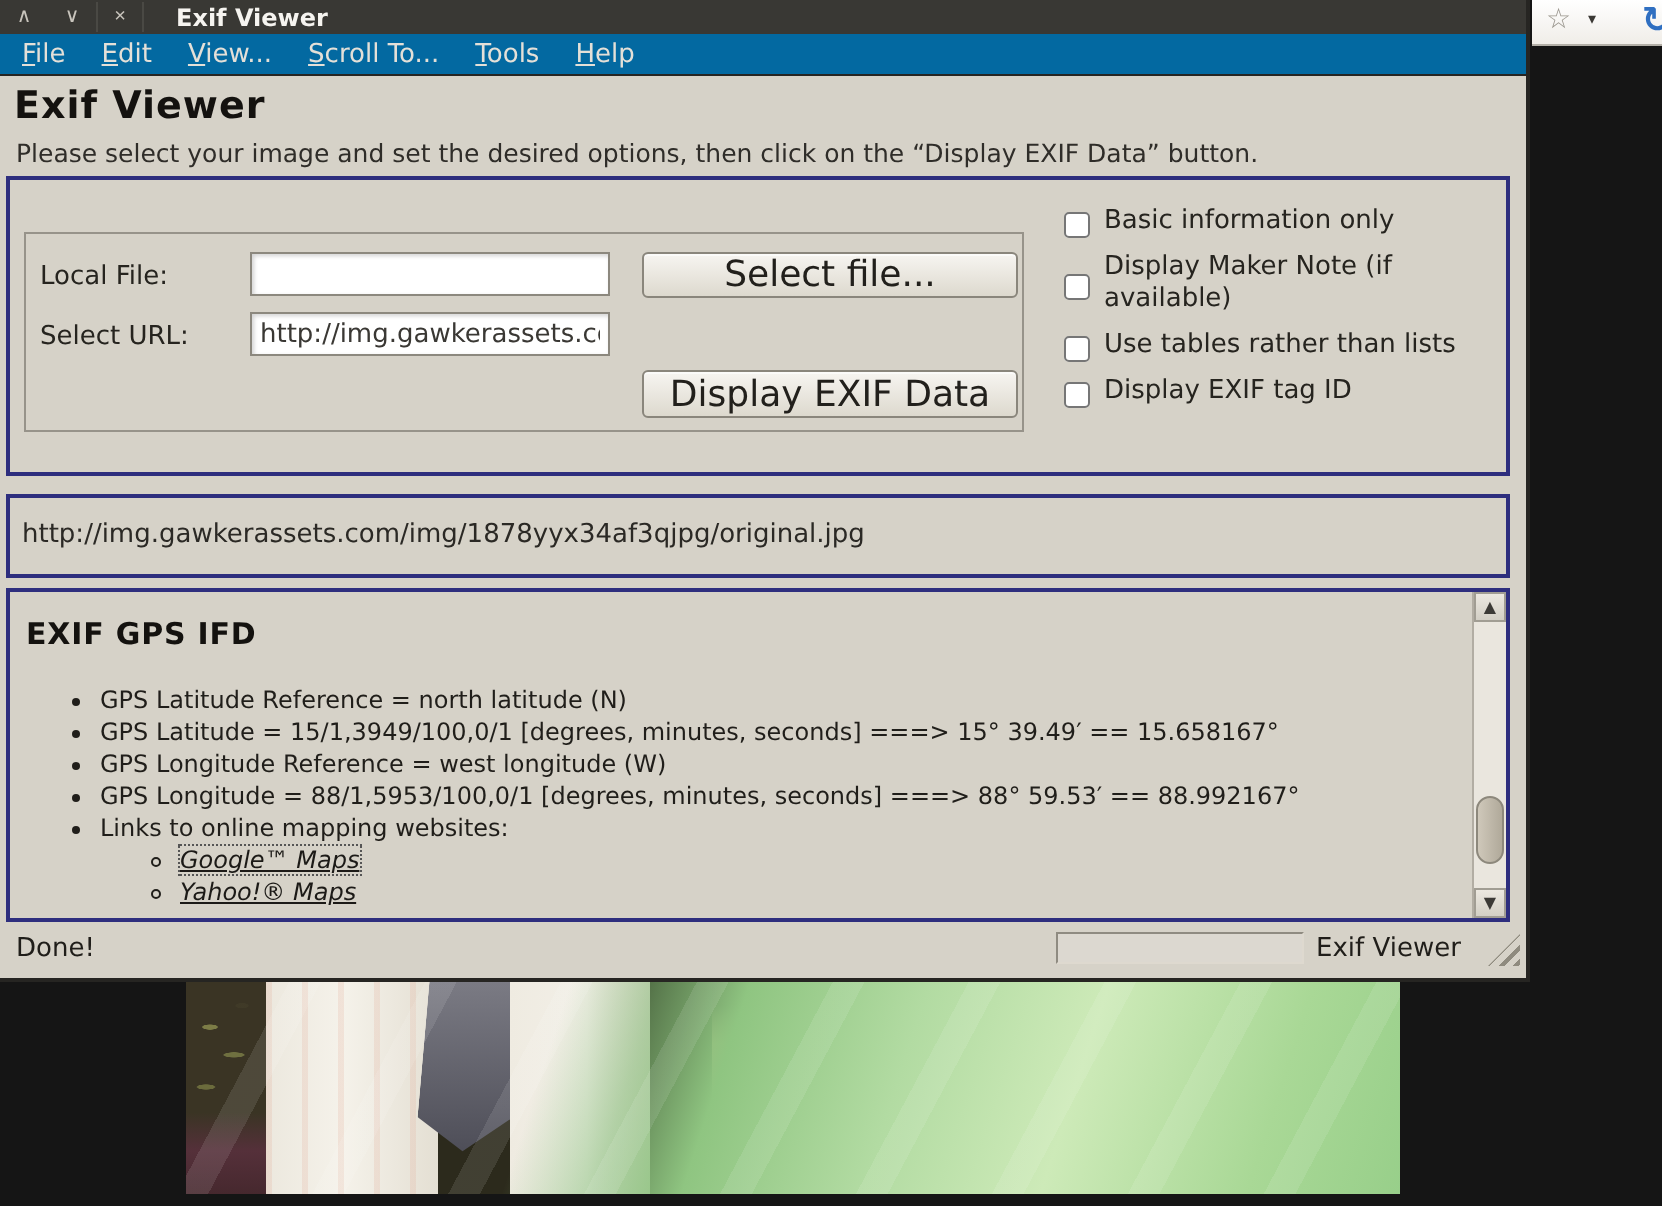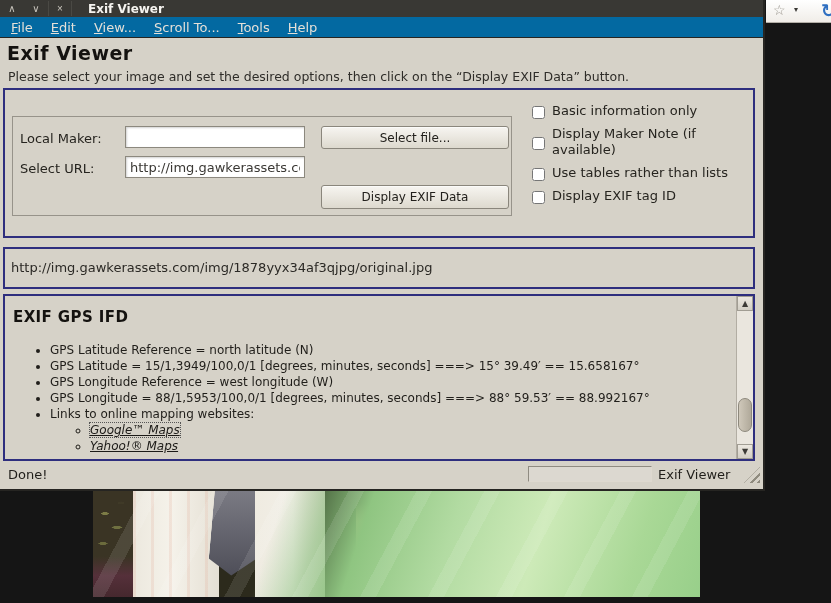--- a/index.html
+++ b/index.html
@@ -39,21 +39,21 @@
   
   .fieldset { position:absolute; left:7px; top:26px; width:500px; height:100px; border:1px solid #97938a; }
   .flabel { position:absolute; font-size:13px; color:#26241f; }
   .lbl-local { left:15px; top:41px; }
   .lbl-remote { left:15px; top:71px; }
   .tinput { position:absolute; width:180px; height:22px; border:1px solid #8c887e; background:#fff;
     font-size:13px; font-family:inherit; color:#3a3834; padding:0 4px; box-shadow:inset 1px 1px 2px rgba(0,0,0,.18); }
   .in-local { left:120px; top:36px; }
   .in-remote { left:120px; top:66px; }
   .pushbtn { position:absolute; height:23px; width:188px; border:1px solid #8a867c; border-radius:3px;
-    background:linear-gradient(#f7f5f1,#ddd9ce); font-size:12px; font-family:inherit; color:#22201c;
+    background:linear-gradient(#f7f5f1,#ddd9ce); font-size:18px; font-family:inherit; color:#22201c;
     box-shadow:0 1px 0 rgba(255,255,255,.6) inset; cursor:default; }
   .btn-select { left:316px; top:36px; }
   .btn-display { left:316px; top:95px; height:24px; font-weight:normal; }
 
   .checks { position:absolute; left:527px; top:13px; width:220px; }
   .check-row { display:flex; align-items:center; margin-bottom:7px; font-size:13px; color:#26241f; line-height:16px; }
   .check-row input { width:13px; height:13px; margin:2px 7px 0 0; flex:none; }
 
   
   .url-echo { position:absolute; left:6px; top:11px; font-size:13px; color:#2b2925;text-align:center; }
@@ -148,21 +148,21 @@
     <span class="menu-item"><span class="mn">S</span><span>croll To...</span></span>
     <span class="menu-item"><span class="mn">T</span><span>ools</span></span>
     <span class="menu-item"><span class="mn">H</span><span>elp</span></span>
   </div>
 
   <div class="page-heading">Exif Viewer</div>
   <div class="page-instructions">Please select your image and set the desired options, then click on the “Display EXIF Data” button.</div>
 
   <div class="panel panel-form">
     <div class="fieldset"></div>
-    <span class="flabel lbl-local">Local Maker:</span>
+    <span class="flabel lbl-local">Local File:</span>
     <input class="tinput in-local" type="text" value="" style="">
     <button class="pushbtn btn-select">Select file...</button>
     <span class="flabel lbl-remote">Select URL:</span>
     <input class="tinput in-remote" type="text" value="http://img.gawkerassets.co" style="">
     <button class="pushbtn btn-display">Display EXIF Data</button>
 
     <div class="checks">
       <label class="check-row">
         <input type="checkbox" style="">
         <span>Basic information only</span>

